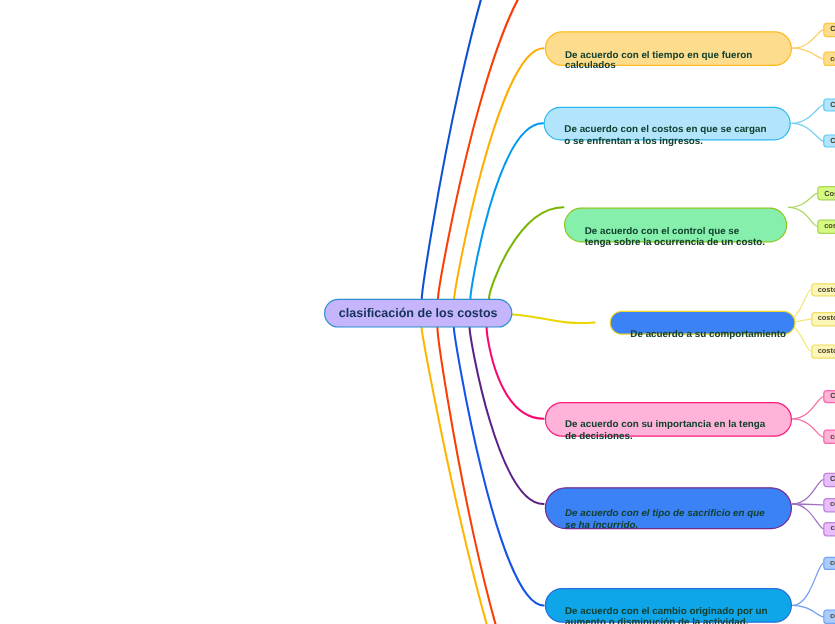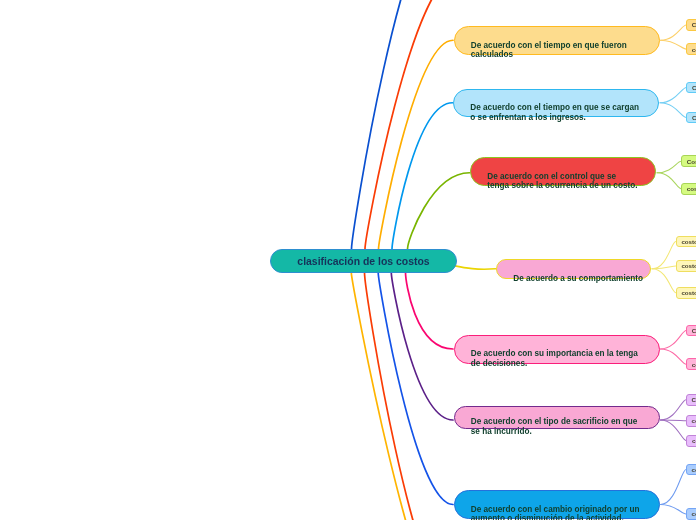--- a/index.html
+++ b/index.html
@@ -7,22 +7,22 @@
   body{width:696px;height:520px;overflow:hidden;
        font-family:"Liberation Sans",sans-serif;
        -webkit-font-smoothing:antialiased;}
   #stage{position:relative;width:696px;height:520px;overflow:hidden;background:#fff;}
   svg#links{position:absolute;left:0;top:0;width:696px;height:520px;pointer-events:none;}
   .node{position:absolute;box-sizing:border-box;display:flex;align-items:center;
         justify-content:center;text-align:center;}
   .node .txt{display:block;}
 
   
-  #root{left:270px;top:248.5px;width:187px;height:24px;border-radius:12px;
-        background:#14b8a6;border:1.6px solid #2d8fd0;}
+  #root{left:270px;top:248.5px;width:157px;height:24px;border-radius:12px;
+        background:#c4b5fd;border:1.6px solid #2d8fd0;}
   #root .txt{font-size:10.45px;font-weight:700;color:#16325a;
              line-height:11px;white-space:nowrap;position:relative;top:0.5px;}
 
   
   .branch{border-radius:999px;justify-content:flex-start;}
   .branch .txt{font-size:8.2px;font-weight:700;line-height:9.4px;
                color:#11402e;text-align:left;position:relative;top:0.9px;margin-top:18px;}
   .branch .pad{padding-left:16.3px;padding-right:6px;}
 
   
@@ -69,59 +69,59 @@
       <div class="node branch" style="left: 453.5px; top: 25.5px; width: 206px; height: 29.5px; background: rgb(253, 220, 141); border: 1.5px solid rgb(255, 186, 32);">
         <span class="txt pad" style="max-width: 160px;">De acuerdo con el tiempo en que fueron calculados</span>
       </div>
       <div class="node leaf" style="left: 686.2px; top: 19.1px; width: 30px; height: 11.8px; background: rgb(253, 220, 141); border: 1.2px solid rgb(251, 200, 65);">
         <span class="txt">Ca</span>
       </div>
       <div class="node leaf" style="left: 686.2px; top: 43.2px; width: 30px; height: 11.8px; background: rgb(253, 220, 141); border: 1.2px solid rgb(251, 200, 65);">
         <span class="txt">co</span>
       </div>
       <div class="node branch" style="left: 453px; top: 88.5px; width: 206px; height: 28.5px; background: rgb(178, 228, 251); border: 1.5px solid rgb(46, 183, 239);">
-        <span class="txt pad" style="max-width: 172px;">De acuerdo con el tiempo en que se cargan o se enfrentan a los ingresos.</span>
+        <span class="txt pad" style="max-width: 172px;">De acuerdo con el costos en que se cargan o se enfrentan a los ingresos.</span>
       </div>
       <div class="node leaf" style="left: 686.3px; top: 81.5px; width: 30px; height: 11.8px; background: rgb(178, 228, 251); border: 1.2px solid rgb(94, 203, 247);">
         <span class="txt">Ca</span>
       </div>
       <div class="node leaf" style="left: 686.3px; top: 111.6px; width: 30px; height: 11.8px; background: rgb(178, 228, 251); border: 1.2px solid rgb(94, 203, 247);">
         <span class="txt">Ca</span>
       </div>
-      <div class="node branch" style="left: 470px; top: 157px; width: 186px; height: 28.5px; background: #ef4444; border: 1.5px solid rgb(140, 198, 30);">
+      <div class="node branch" style="left: 470px; top: 173px; width: 186px; height: 28.5px; background: #86efac; border: 1.5px solid rgb(140, 198, 30);">
         <span class="txt pad" style="max-width: 152px;">De acuerdo con el control que se tenga sobre la ocurrencia de un costo.</span>
       </div>
       <div class="node leaf" style="left: 681.2px; top: 155.3px; width: 34px; height: 11.8px; background: rgb(213, 250, 129); border: 1.2px solid rgb(168, 213, 86);">
         <span class="txt">Cos</span>
       </div>
       <div class="node leaf" style="left: 681.2px; top: 182.8px; width: 34px; height: 11.8px; background: rgb(213, 250, 129); border: 1.2px solid rgb(168, 213, 86);">
         <span class="txt">cost</span>
       </div>
-      <div class="node branch" style="left: 496px; top: 258.5px; width: 155px; height: 20.5px; background: #f9a8d4; border: 1.5px solid rgb(239, 216, 39);">
+      <div class="node branch" style="left: 508px; top: 258.5px; width: 155px; height: 20.5px; background: #3b82f6; border: 1.5px solid rgb(239, 216, 39);">
         <span class="txt pad" style="max-width: 200px;">De acuerdo a su comportamiento</span>
       </div>
       <div class="node leaf" style="left: 675.8px; top: 235.6px; width: 40px; height: 11.8px; background: rgb(254, 246, 185); border: 1.2px solid rgb(239, 222, 95);">
         <span class="txt">costos</span>
       </div>
       <div class="node leaf" style="left: 675.8px; top: 260.1px; width: 40px; height: 11.8px; background: rgb(254, 246, 185); border: 1.2px solid rgb(239, 222, 95);">
         <span class="txt">costos</span>
       </div>
       <div class="node leaf" style="left: 675.8px; top: 286.8px; width: 40px; height: 11.8px; background: rgb(254, 246, 185); border: 1.2px solid rgb(239, 222, 95);">
         <span class="txt">costos</span>
       </div>
       <div class="node branch" style="left: 453.5px; top: 334.5px; width: 206px; height: 29px; background: rgb(255, 179, 216); border: 1.5px solid rgb(250, 30, 122);">
         <span class="txt pad" style="max-width: 168px;">De acuerdo con su importancia en la tenga de decisiones.</span>
       </div>
       <div class="node leaf" style="left: 686.2px; top: 324.6px; width: 30px; height: 11.8px; background: rgb(255, 179, 216); border: 1.2px solid rgb(253, 102, 171);">
         <span class="txt">Co</span>
       </div>
       <div class="node leaf" style="left: 686.2px; top: 358.4px; width: 30px; height: 11.8px; background: rgb(255, 179, 216); border: 1.2px solid rgb(253, 102, 171);">
         <span class="txt">co</span>
       </div>
-      <div class="node branch" style="left: 453.5px; top: 405.5px; width: 206px; height: 23px; background: #f9a8d4; border: 1.5px solid rgb(114, 43, 141);">
+      <div class="node branch" style="left: 453.5px; top: 405.5px; width: 206px; height: 35px; background: #3b82f6; border: 1.5px solid rgb(114, 43, 141); font-style: italic;">
         <span class="txt pad" style="max-width: 170px;">De acuerdo con el tipo de sacrificio en que se ha incurrido.</span>
       </div>
       <div class="node leaf" style="left: 686px; top: 393.8px; width: 30px; height: 11.8px; background: rgb(232, 189, 251); border: 1.2px solid rgb(193, 131, 216);">
         <span class="txt">Co</span>
       </div>
       <div class="node leaf" style="left: 686px; top: 414.8px; width: 30px; height: 11.8px; background: rgb(232, 189, 251); border: 1.2px solid rgb(193, 131, 216);">
         <span class="txt">co</span>
       </div>
       <div class="node leaf" style="left: 686.4px; top: 434.8px; width: 30px; height: 11.8px; background: rgb(232, 189, 251); border: 1.2px solid rgb(193, 131, 216);">
         <span class="txt">co</span>

